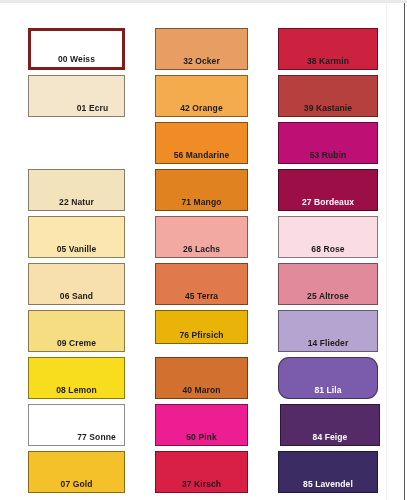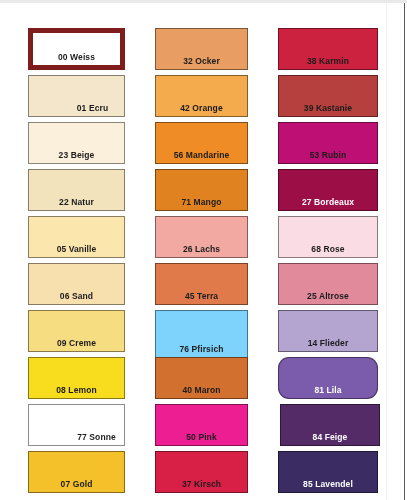--- a/index.html
+++ b/index.html
@@ -80,43 +80,40 @@
     letter-spacing: 0.1px;
     padding-bottom: 4px;
     line-height: 1;
     white-space: nowrap;
   }
   .swatch.light-text .label { color: #ffffff; }
   .swatch.dark-text .label { color: #1c1c1c; }
 
   
   .swatch.outlined {
-    border: 5px solid #7f1d1d;
+    border: 3px solid #7f1d1d;
     justify-content: center;
   }
 </style>
 </head>
 <body>
 
 <div id="page">
 
   <div class="top-strip"></div>
   <div class="edge-right-soft"></div>
   <div class="edge-right-hard"></div>
   <div class="edge-right-fill"></div>
 
   <div class="grid" id="swatch-grid">
       <div class="swatch dark-text outlined" style="left: 28px; top: 28px; width: 97px; height: 42px; background: rgb(255, 255, 255);">
         <span class="label">00 Weiss</span>
       </div>
       <div class="swatch dark-text" style="left: 28px; top: 75px; width: 97px; height: 42px; background: rgb(244, 230, 202); padding-left: 32px;">
         <span class="label">01 Ecru</span>
-      </div>
-      <div class="swatch dark-text" style="left: 28px; top: 122px; width: 97px; height: 42px; background: rgb(251, 240, 220);">
-        <span class="label">23 Beige</span>
       </div>
       <div class="swatch dark-text" style="left: 28px; top: 169px; width: 97px; height: 42px; background: rgb(243, 227, 189);">
         <span class="label">22 Natur</span>
       </div>
       <div class="swatch dark-text" style="left: 28px; top: 216px; width: 97px; height: 42px; background: rgb(251, 230, 174);">
         <span class="label">05 Vanille</span>
       </div>
       <div class="swatch dark-text" style="left: 28px; top: 263px; width: 97px; height: 42px; background: rgb(248, 223, 174);">
         <span class="label">06 Sand</span>
       </div>
@@ -143,21 +140,21 @@
       </div>
       <div class="swatch dark-text" style="left: 155px; top: 169px; width: 93px; height: 42px; background: rgb(224, 130, 32);">
         <span class="label">71 Mango</span>
       </div>
       <div class="swatch dark-text" style="left: 155px; top: 216px; width: 93px; height: 42px; background: rgb(241, 169, 162);">
         <span class="label">26 Lachs</span>
       </div>
       <div class="swatch dark-text" style="left: 155px; top: 263px; width: 93px; height: 42px; background: rgb(224, 122, 74);">
         <span class="label">45 Terra</span>
       </div>
-      <div class="swatch dark-text" style="left: 155px; top: 310px; width: 93px; height: 48px; background: #7dd3fc;">
+      <div class="swatch dark-text" style="left: 155px; top: 310px; width: 93px; height: 34px; background: #eab308;">
         <span class="label">76 Pfirsich</span>
       </div>
       <div class="swatch dark-text" style="left: 155px; top: 357px; width: 93px; height: 42px; background: rgb(210, 112, 47);">
         <span class="label">40 Maron</span>
       </div>
       <div class="swatch dark-text" style="left: 155px; top: 404px; width: 93px; height: 42px; background: rgb(237, 29, 146);">
         <span class="label">50 Pink</span>
       </div>
       <div class="swatch dark-text" style="left: 155px; top: 451px; width: 93px; height: 42px; background: rgb(216, 31, 70);">
         <span class="label">37 Kirsch</span>

